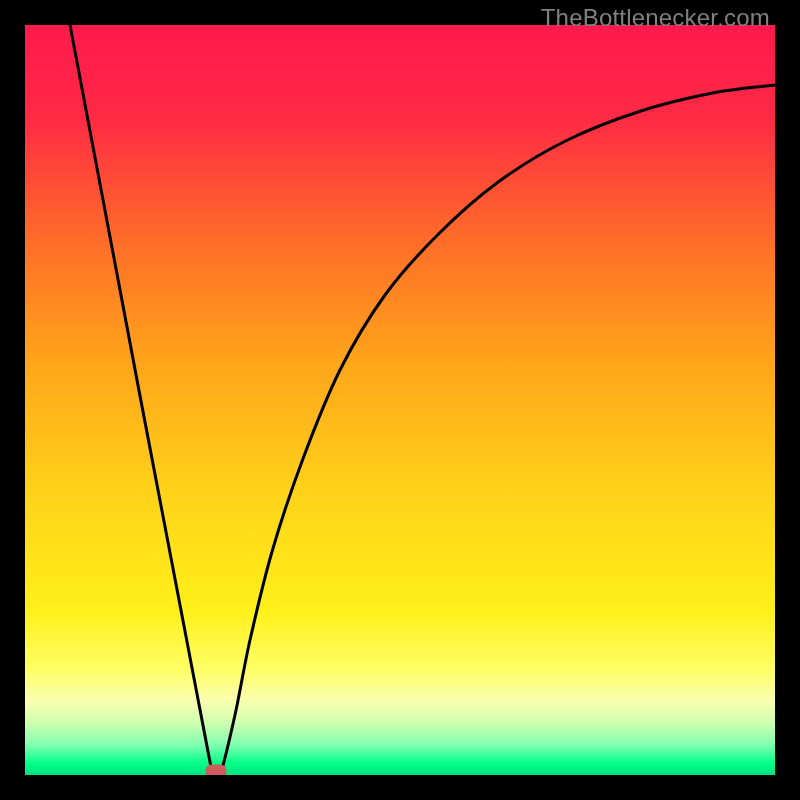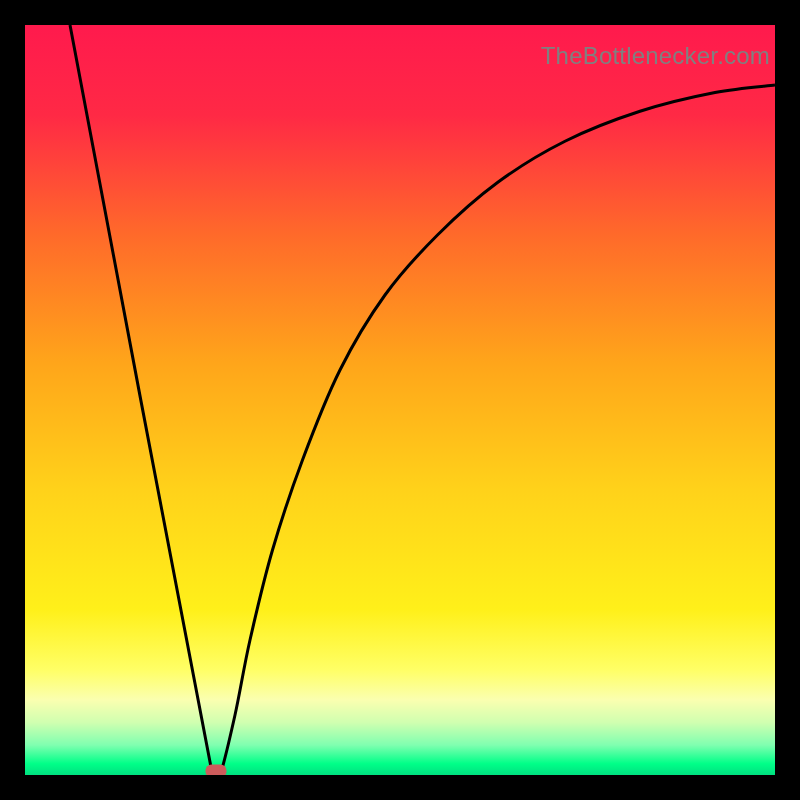--- a/index.html
+++ b/index.html
@@ -27,21 +27,20 @@
   }
   .watermark {
     position: absolute;
     top: 4px;
     right: 30px;
     color: #808080;
     font-size: 24px;
     font-family: Arial, sans-serif;
     letter-spacing: 0.2px;
     z-index: 10;
-    margin-top: 38px;
   }
   svg {
     display: block;
   }
   .marker {
     position: absolute;
     width: 21px;
     height: 13px;
     border-radius: 6px;
     transform: translate(-50%, -50%);

